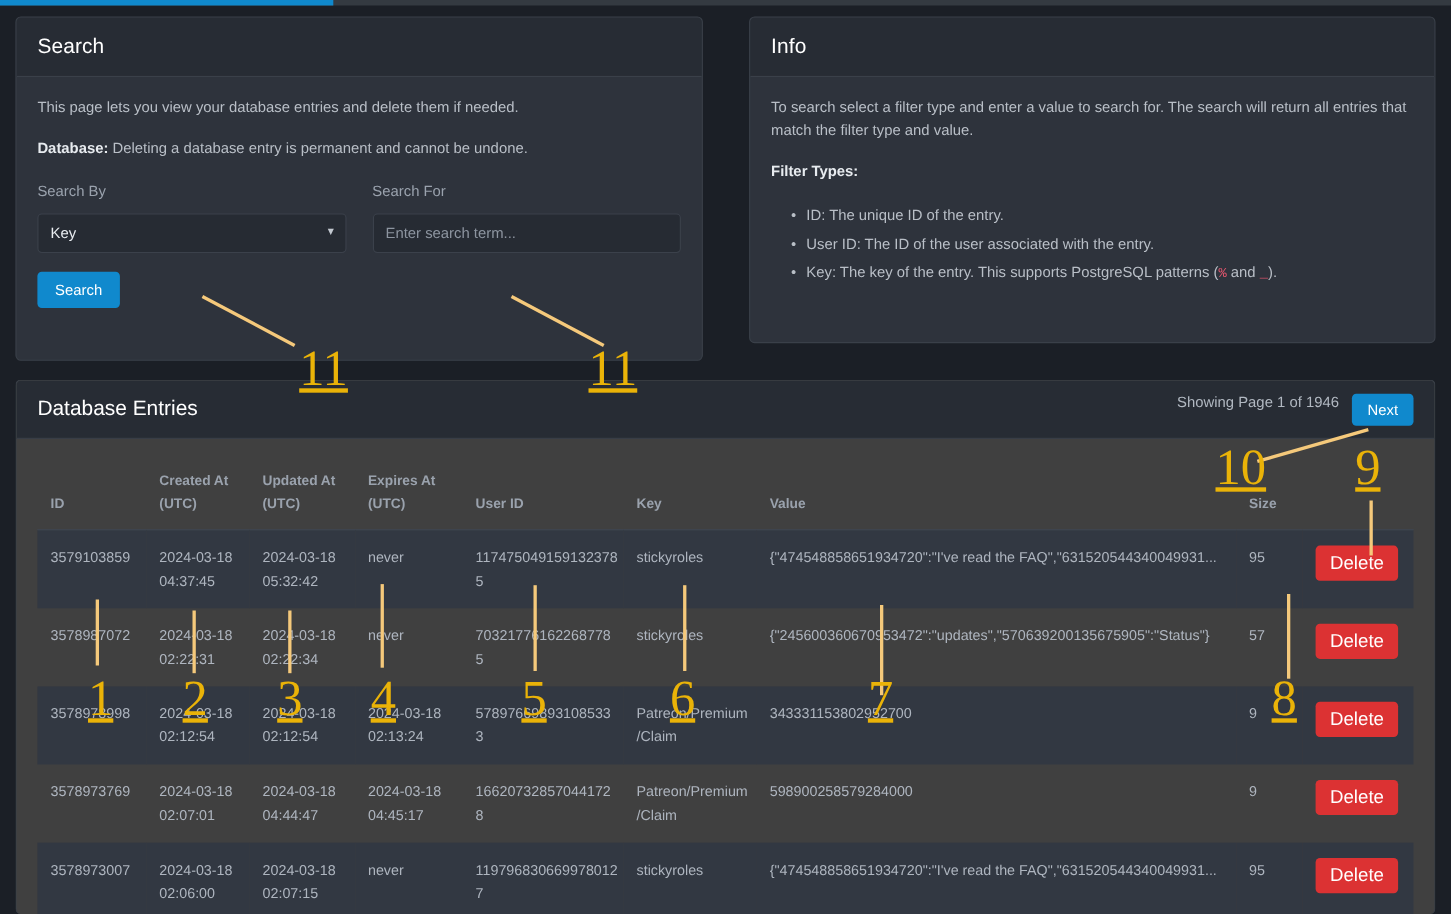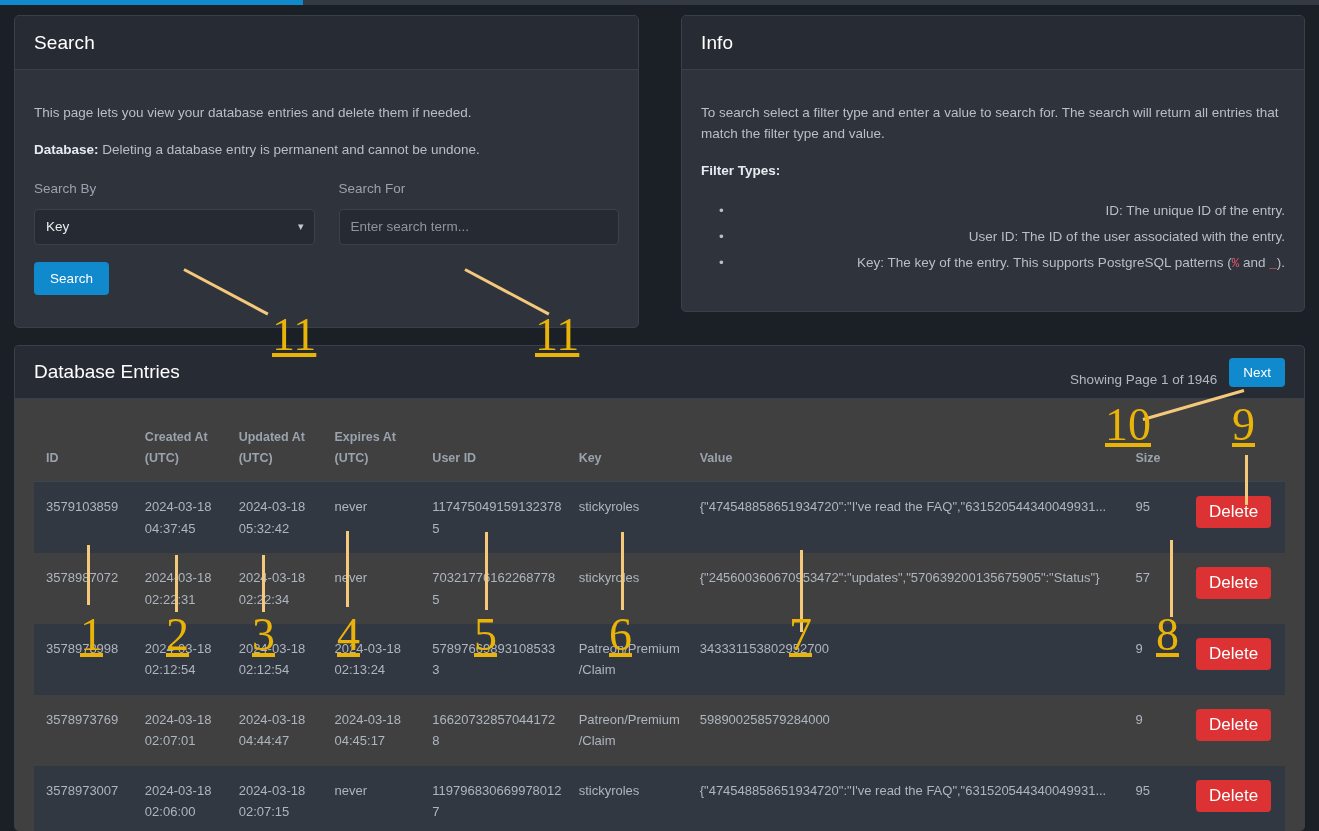--- a/index.html
+++ b/index.html
@@ -66,21 +66,21 @@
     color: #ffffff;
     letter-spacing: .1px;
   }
   .card-body {
     padding: 18px 19px 20px 19px;
     color: #b9bfc7;
     font-size: 13.5px;
     line-height: 1.55;
   }
 
-  .para { margin-bottom: 16px; margin-top: 15px; }
+  .para { margin-bottom: 16px; }
   .para.tight { margin-bottom: 18px; }
   .bold-lead { color: #e7ebef; font-weight: bold; }
 
   
   .form-row {
     display: flex;
     gap: 24px;
   }
   .field { display: flex; flex-direction: column; }
   .field-select { width: 292px; }
@@ -137,21 +137,20 @@
     padding: 9px 16px;
     align-self: flex-start;
     width: 75px;
   }
 
   
   .info-list {
     margin: 0 0 0 18px;
     padding: 0;
     list-style: none;
-    text-align: right;
   }
   .info-list li {
     position: relative;
     padding-left: 14px;
     margin-bottom: 4px;
     line-height: 1.65;
   }
   .info-list li::before {
     content: "•";
     position: absolute;
@@ -182,21 +181,21 @@
     padding: 0 19px;
   }
   .entries-header h2 {
     font-size: 19px;
     font-weight: 400;
     color: #ffffff;
   }
   .pager {
     margin-left: auto;
     display: flex;
-    align-items: flex-end;
+    align-items: flex-start;
     gap: 12px;
   }
   .page-status { font-size: 13.5px; color: #b1b8c1; }
   .btn-next {
     background: #1089cd;
     font-size: 13.5px;
     padding: 7px 14px;
   }
 
   

